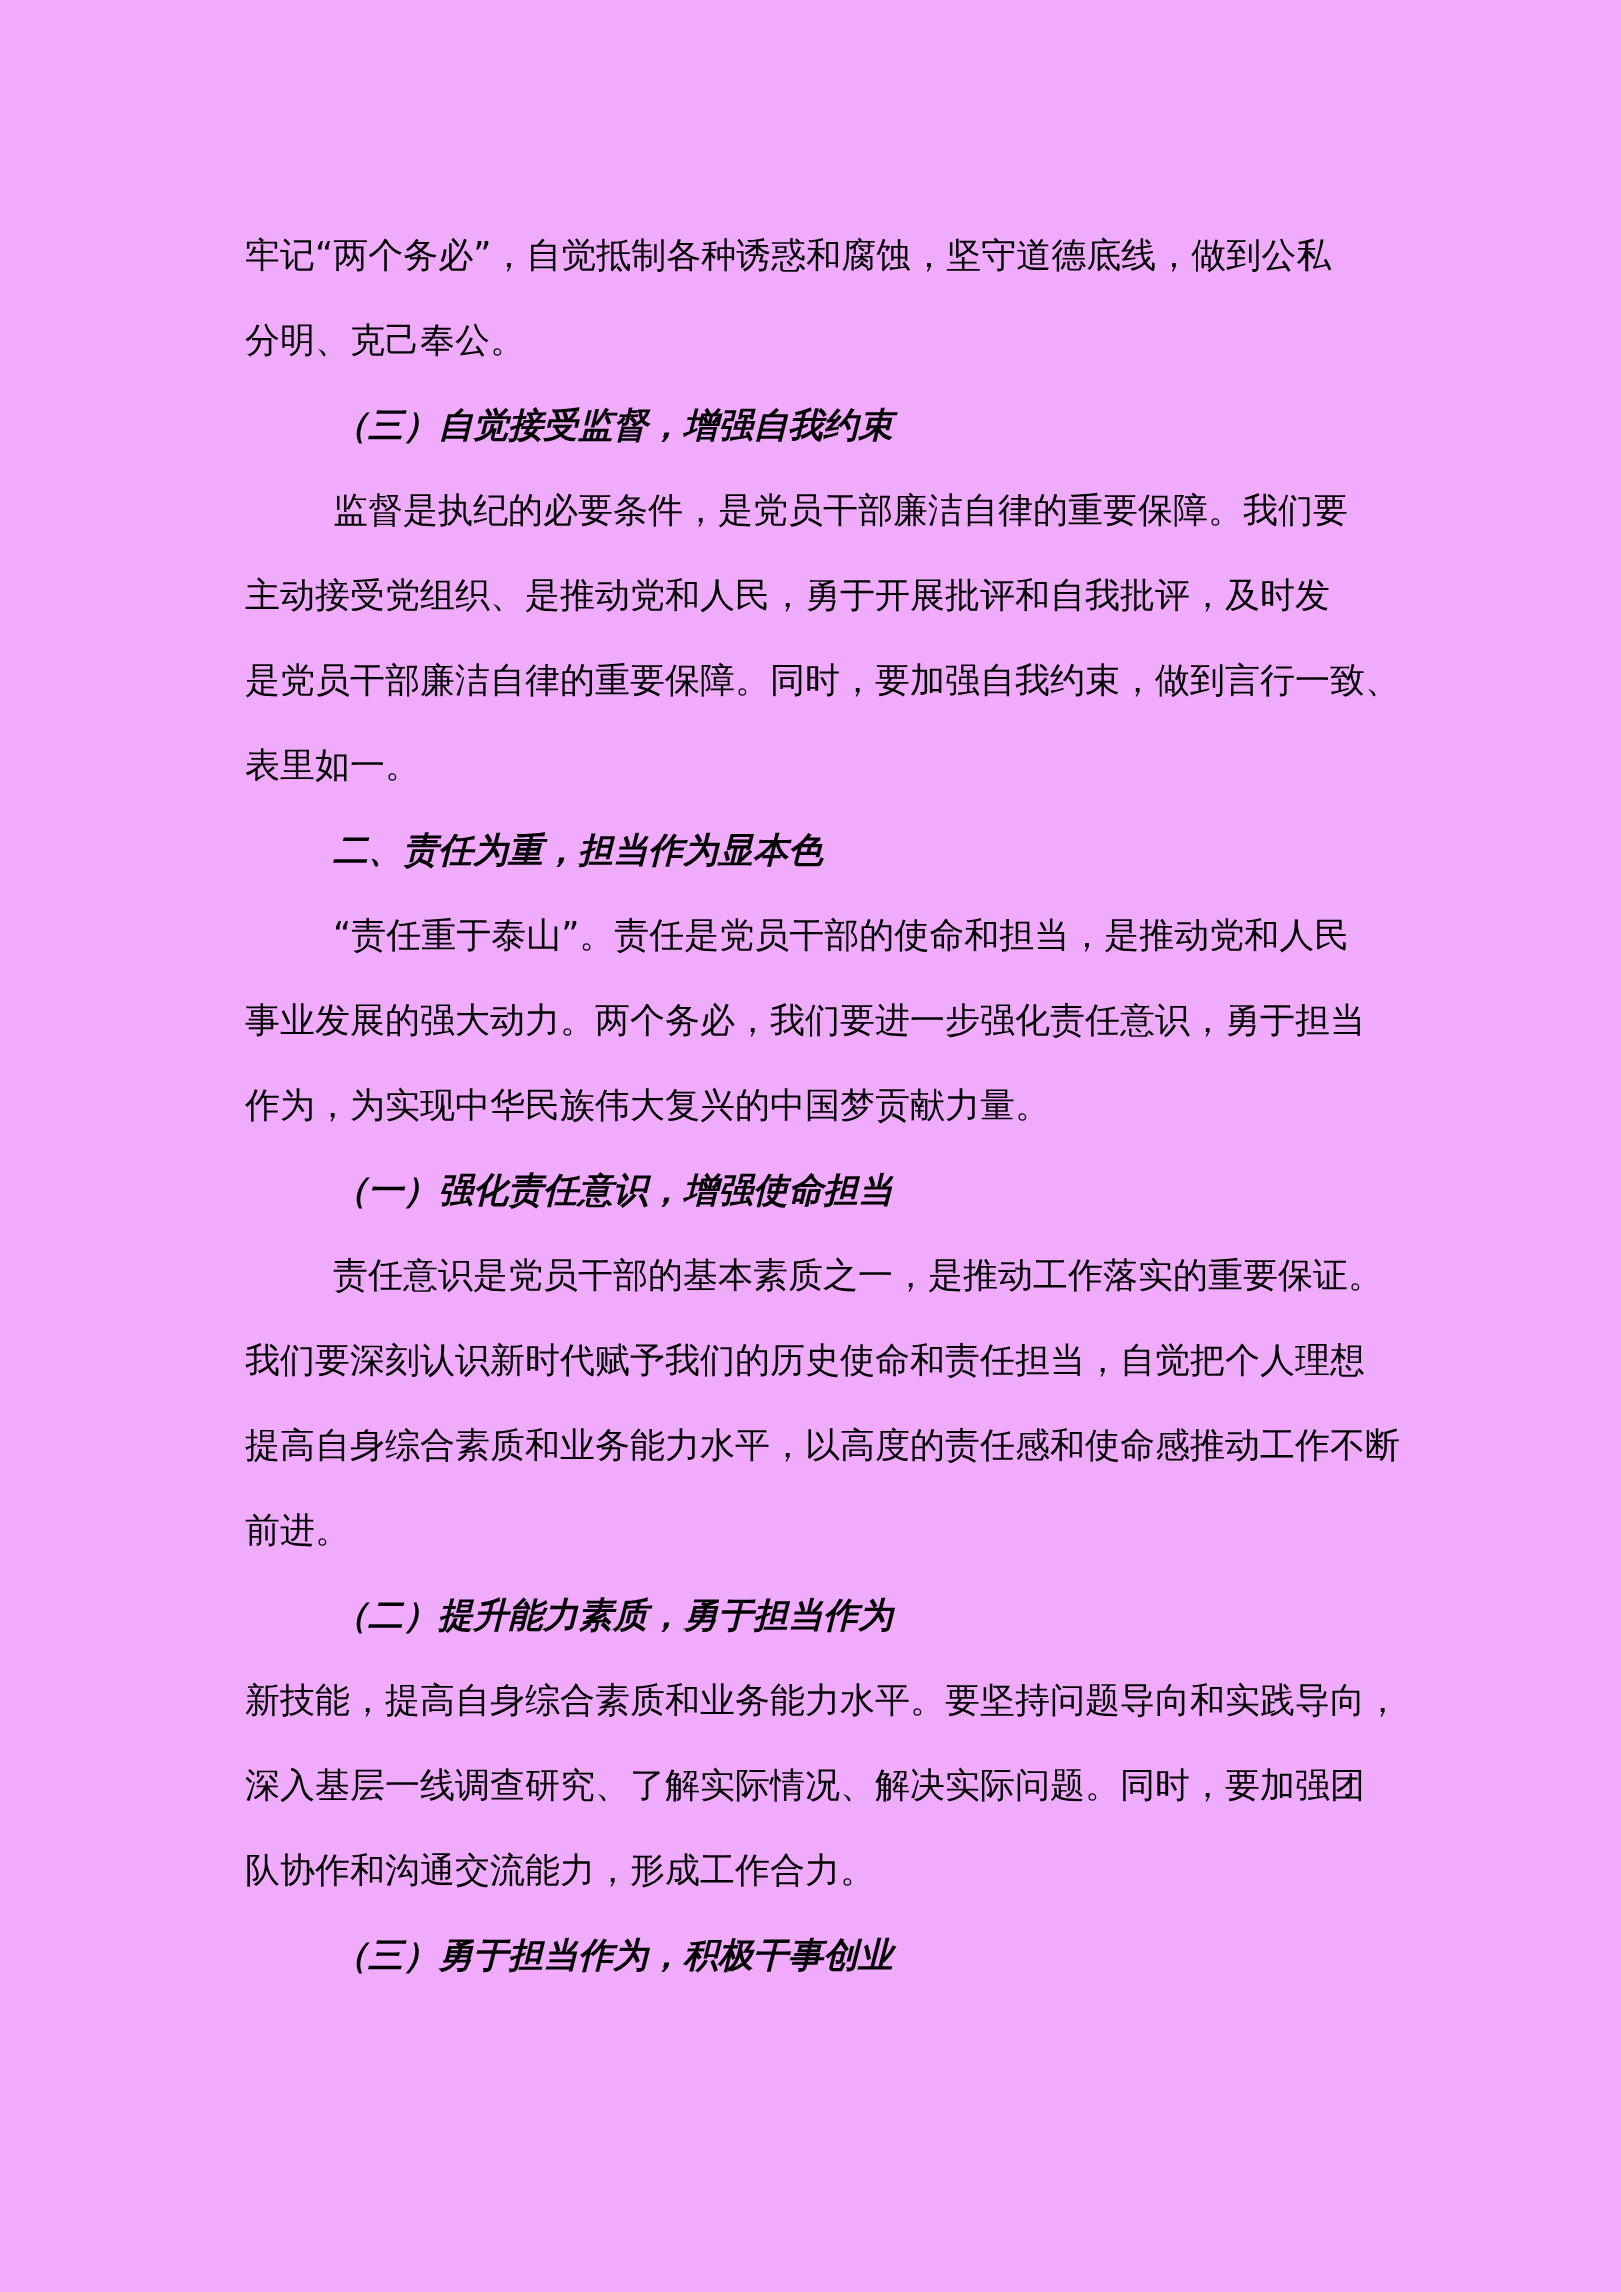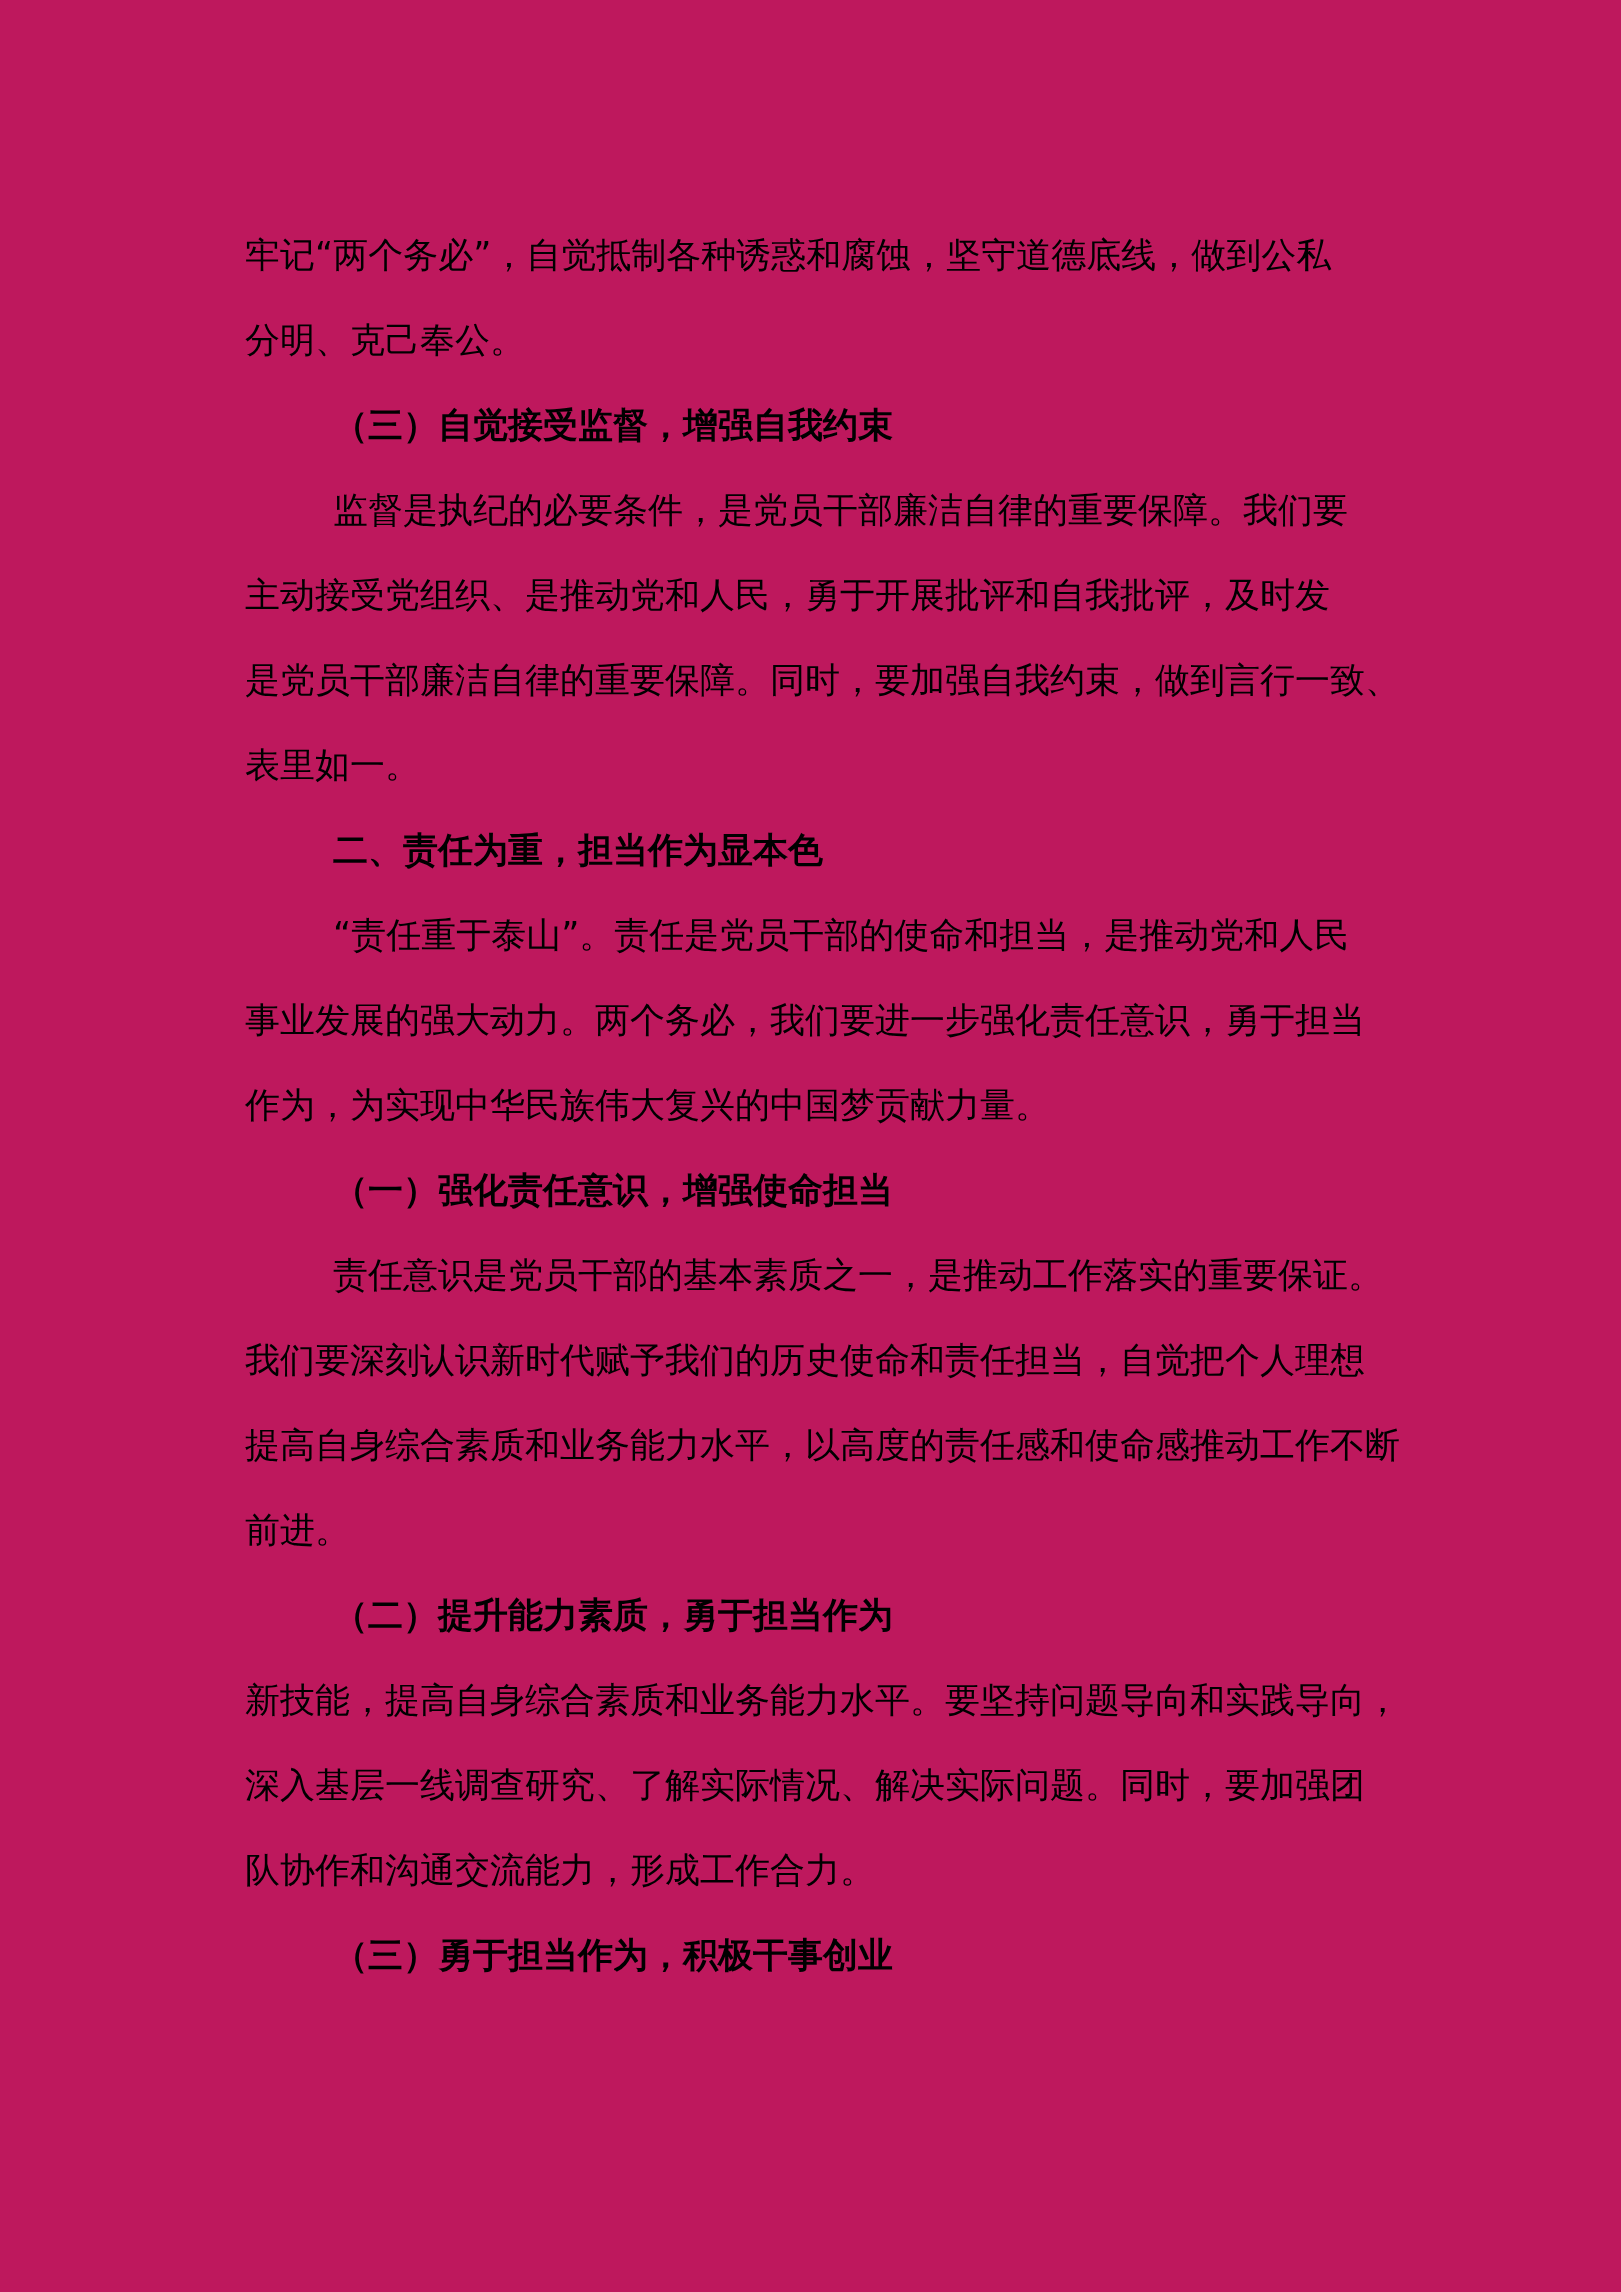--- a/index.html
+++ b/index.html
@@ -14,40 +14,41 @@
     overflow: hidden;
     font-family: "DejaVu Sans", "Liberation Sans", sans-serif;
     color: #000000;
   }
   .page {
     position: absolute;
     left: 0;
     top: 0;
     width: 1621px;
     height: 2293px;
-    background: #be185d;
+    background: #f0abfc;
   }
   .content {
     position: absolute;
     left: 245px;
     top: 213px;
     width: 1147px;
   }
   .line {
     height: 85px;
     line-height: 85px;
     font-size: 35px;
     white-space: nowrap;
     letter-spacing: 0px;
   }
   .line.indent {
     padding-left: 88px;
   }
   .line.heading-indent {
     padding-left: 88px;
+    font-style: italic;
   }
   .heading {
     font-weight: bold;
   }
 </style>
 </head>
 <body>
 
 <div class="page">
   <div class="content">

